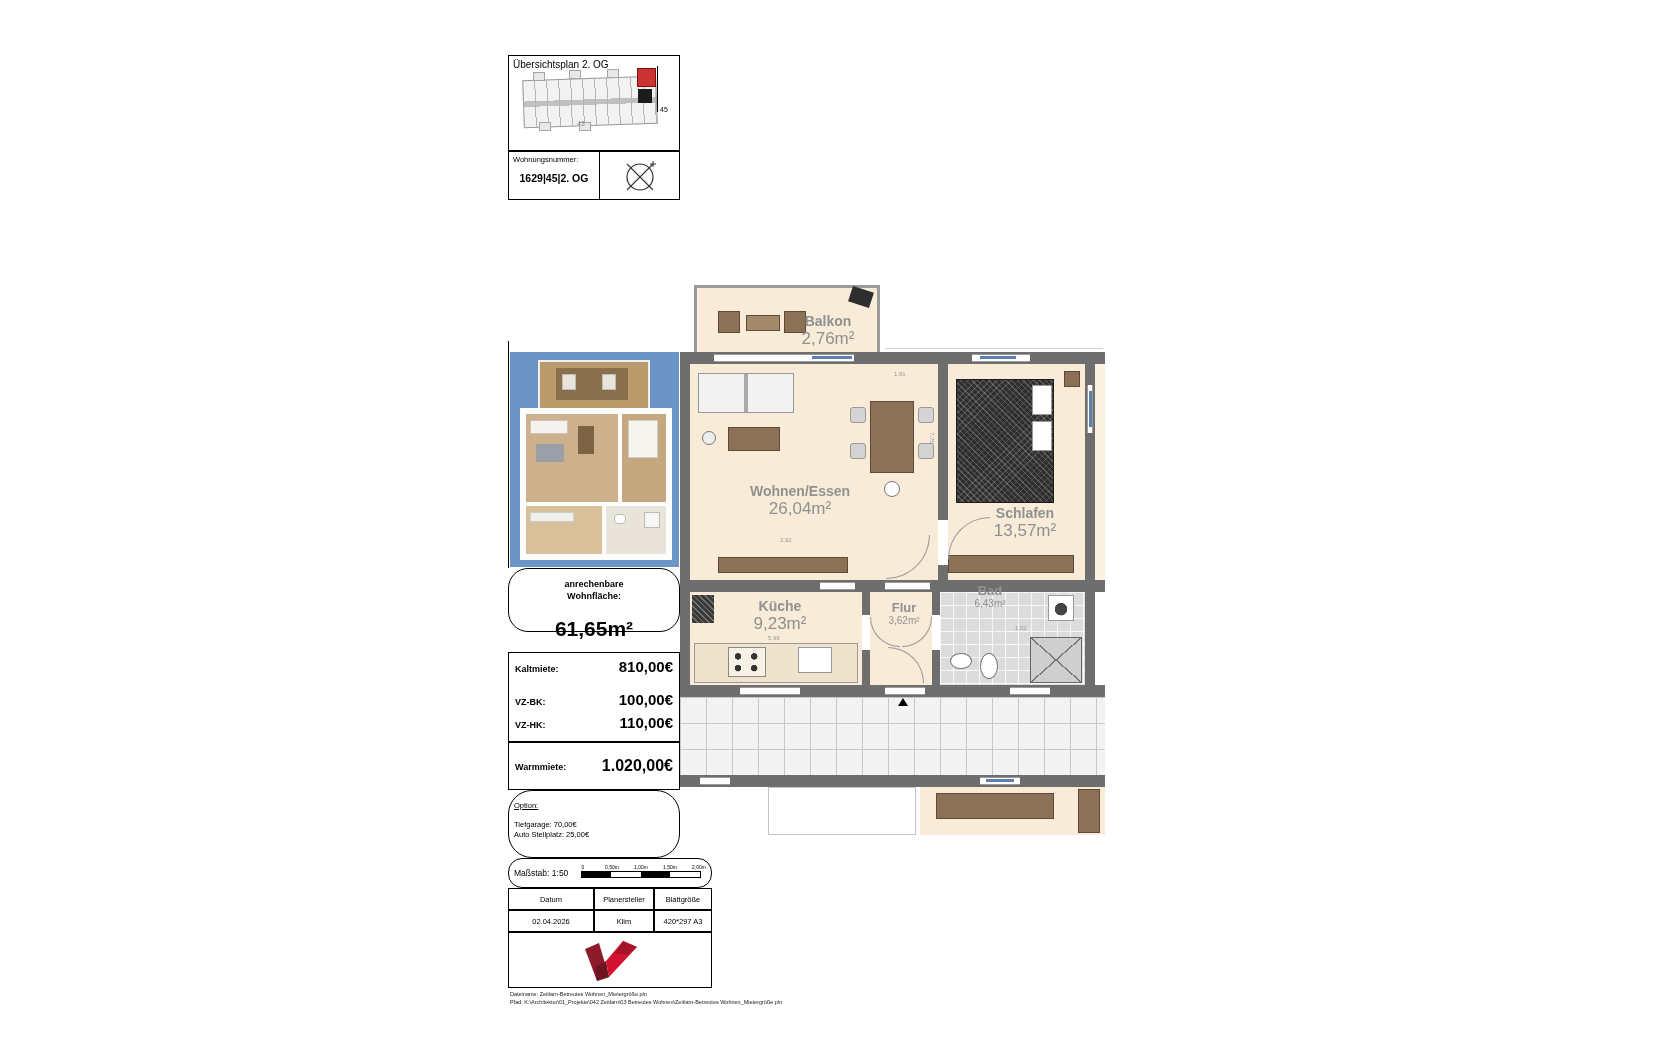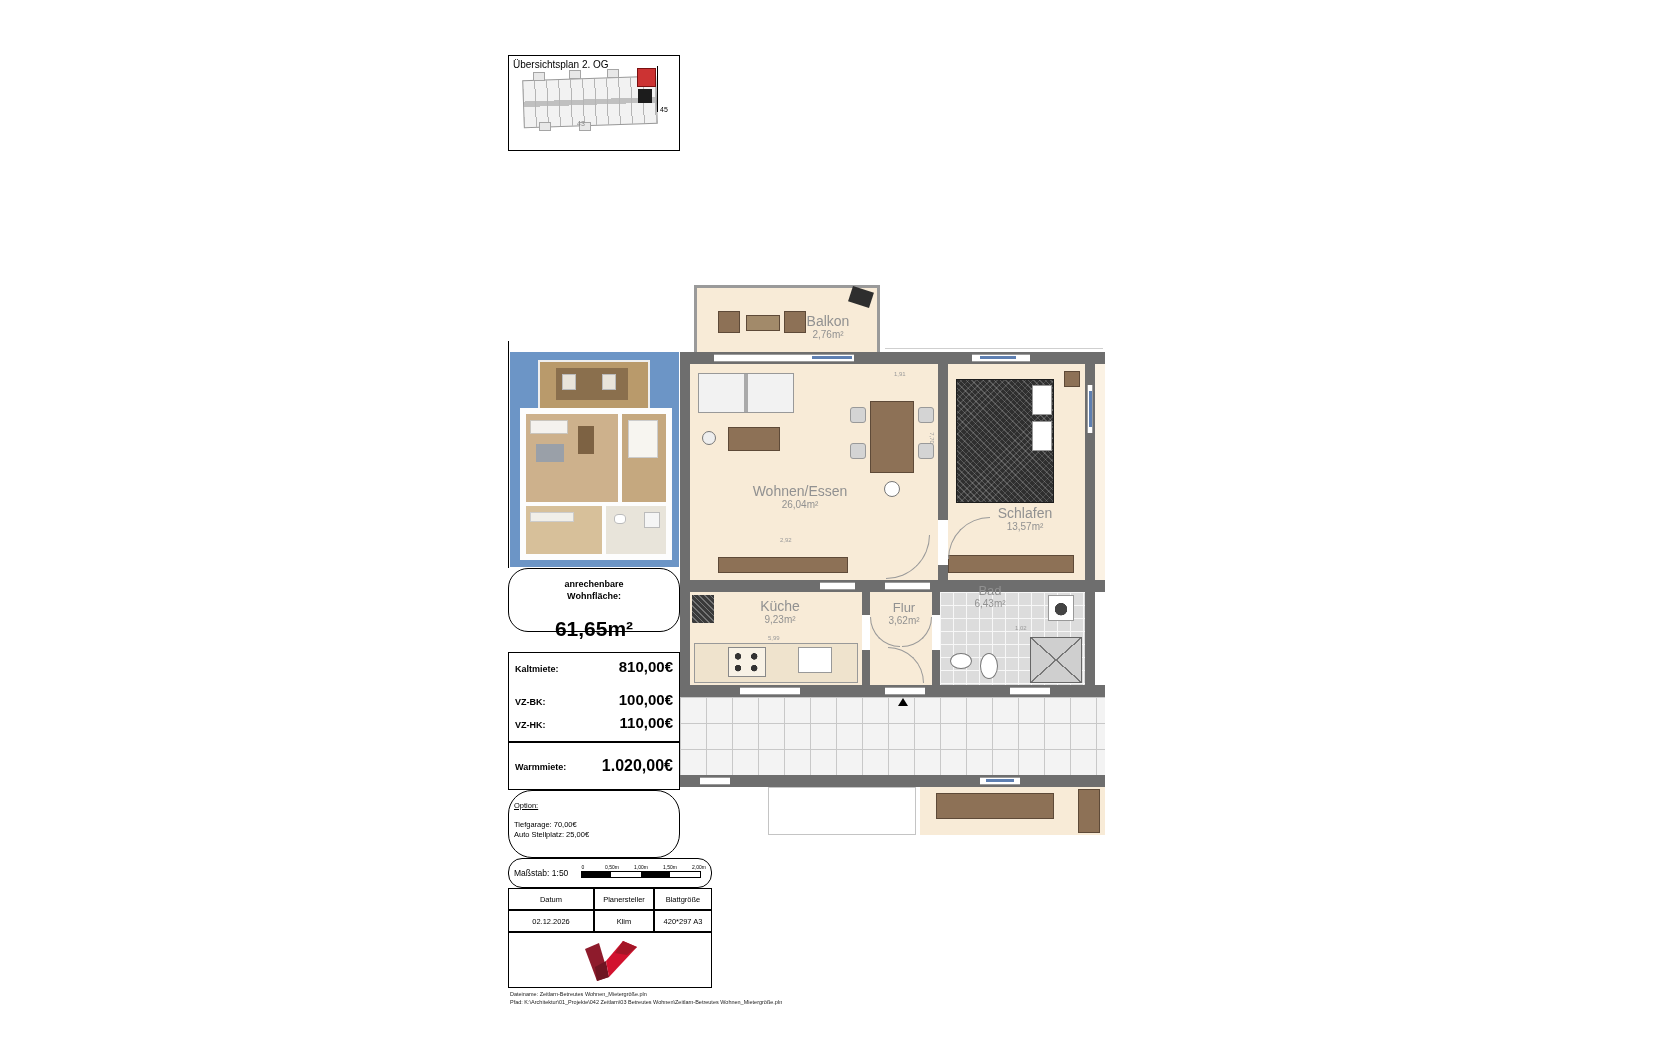--- a/index.html
+++ b/index.html
@@ -48,22 +48,22 @@
   .foot{position:absolute;left:510px;font-size:5.5px;color:#222;white-space:nowrap;}
   
   .plan{position:absolute;left:680px;top:285px;width:425px;height:550px;}
   .wall{position:absolute;background:#6e6e6e;box-sizing:border-box;}
   .floor{position:absolute;background:#f8ebd7;box-sizing:border-box;}
   .gap{position:absolute;background:#fff;box-sizing:border-box;border-top:1px solid #9a9a9a;border-bottom:1px solid #9a9a9a;}
   .bluewin{position:absolute;background:#5e7fb1;}
   .furn{position:absolute;box-sizing:border-box;background:#8d7156;border:1px solid #5e4a38;}
   .furn-light{position:absolute;box-sizing:border-box;background:#f2f2f2;border:1px solid #999;}
   .roomlbl{position:absolute;text-align:center;color:#919191;}
-  .roomlbl .n{font-size:14px;}
-  .roomlbl .a{font-size:10px;}
+  .roomlbl .n{font-size:14px;font-weight:bold;}
+  .roomlbl .a{font-size:17px;}
   .dim{position:absolute;font-size:6px;color:#9a9a9a;}
   .tile-bad{position:absolute;background-color:#dcdcdc;
             background-image:linear-gradient(#f7f7f7 1px,transparent 1px),linear-gradient(90deg,#f7f7f7 1px,transparent 1px);
             background-size:13px 13px;box-sizing:border-box;}
   .tile-cor{position:absolute;background-color:#f3f3f3;
             background-image:linear-gradient(#c8c8c8 1px,transparent 1px),linear-gradient(90deg,#c8c8c8 1px,transparent 1px);
             background-size:26px 26px;box-sizing:border-box;}
   .bed{position:absolute;background-color:#2f2f2f;border:1px solid #1c1c1c;box-sizing:border-box;
        background-image:repeating-linear-gradient(45deg,rgba(255,255,255,.20) 0 1px,transparent 1px 4px),
                         repeating-linear-gradient(-45deg,rgba(255,255,255,.14) 0 1px,transparent 1px 5px);}
@@ -92,20 +92,35 @@
     <div class="mini-tab" style="left:98px;top:13px;width:10px;height:7px;"></div>
     <div class="mini-tab" style="left:30px;top:66px;width:10px;height:7px;"></div>
     <div class="mini-tab" style="left:70px;top:66px;width:10px;height:7px;"></div>
     <div class="unit-red"></div>
     <div class="unit-black"></div>
     <div class="tickline"></div>
     <div class="lbl43">43</div>
     <div class="lbl45">45</div>
   </div>
 
+  <div class="sec" style="left:508px;top:151px;width:172px;height:49px;">
+    <div class="cell-l">
+      <div class="tiny">Wohnungsnummer:</div>
+      <div class="wn-val">1629|45|2. OG</div>
+    </div>
+    <div class="cell-r">
+      <svg width="40" height="40" viewBox="0 0 40 40">
+        <circle cx="20" cy="21" r="13" fill="none" stroke="#333" stroke-width="1.2"></circle>
+        <line x1="7" y1="34" x2="33" y2="8" stroke="#333" stroke-width="1.1"></line>
+        <line x1="7" y1="8" x2="33" y2="34" stroke="#333" stroke-width="1.1"></line>
+        <line x1="33" y1="5" x2="33" y2="11" stroke="#333" stroke-width="1"></line>
+        <line x1="30" y1="8" x2="36" y2="8" stroke="#333" stroke-width="1"></line>
+      </svg>
+    </div>
+  </div>
 
 
 
   <div class="sec" style="left:508px;top:341px;width:172px;height:227px;border:none;border-left:1px solid #000;">
     <div class="vis-img">
 
       <div class="abs" style="left:28px;top:8px;width:112px;height:50px;background:#b99a6b;border:2px solid #efefef;"></div>
       <div class="abs" style="left:46px;top:16px;width:72px;height:32px;background:#8a6f4d;"></div>
       <div class="abs" style="left:52px;top:22px;width:14px;height:16px;background:#e9e4da;border:1px solid #bbb;"></div>
       <div class="abs" style="left:92px;top:22px;width:14px;height:16px;background:#e9e4da;border:1px solid #bbb;"></div>
@@ -165,21 +180,21 @@
         <span style="left:118px;">2,00m</span>
       </div>
       <div class="sb-bar"></div>
     </div>
   </div>
 
   <div class="abs" style="left:508px;top:888px;width:204px;height:44px;display:grid;grid-template-columns:86px 60px 58px;grid-template-rows:22px 22px;">
     <div class="mt-cell">Datum</div>
     <div class="mt-cell">Planersteller</div>
     <div class="mt-cell">Blattgröße</div>
-    <div class="mt-cell">02.12.2026</div>
+    <div class="mt-cell">02.04.2026</div>
     <div class="mt-cell">Klim</div>
     <div class="mt-cell">420*297 A3</div>
   </div>
 
   <div class="sec" style="left:508px;top:932px;width:204px;height:56px;display:flex;align-items:center;justify-content:center;">
     <svg width="62" height="42" viewBox="0 0 62 42">
       <polygon points="6,10 20,4 30,38 18,42" fill="#8e1b2c"></polygon>
       <polygon points="18,42 30,38 27,22 16,28" fill="#6f1522"></polygon>
       <polygon points="27,22 44,2 58,8 30,38" fill="#d2122e"></polygon>
       <polygon points="36,14 44,2 58,8 48,16" fill="#a41627"></polygon>

